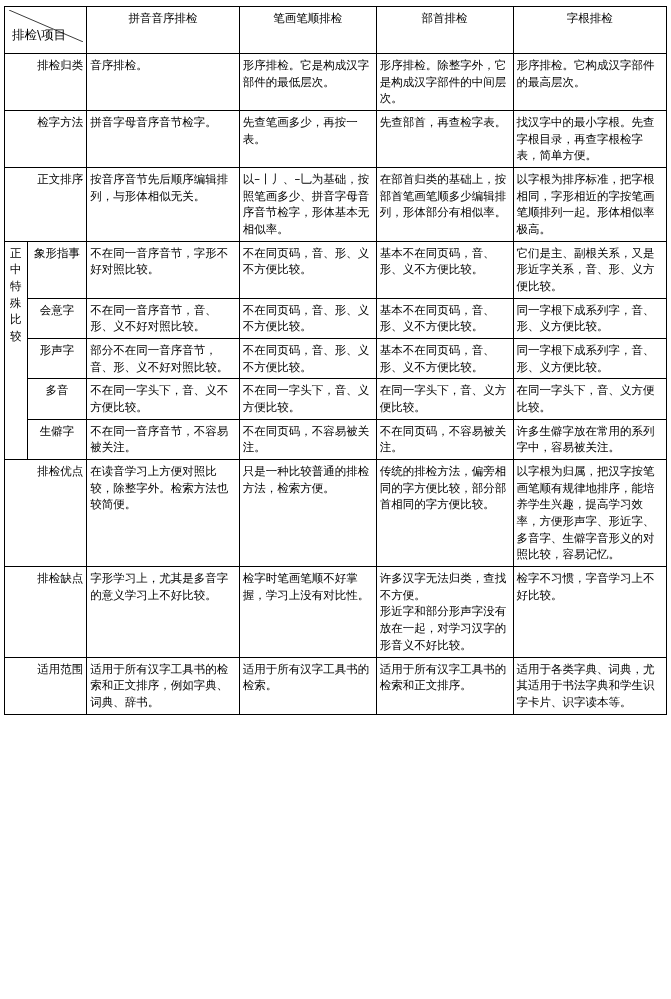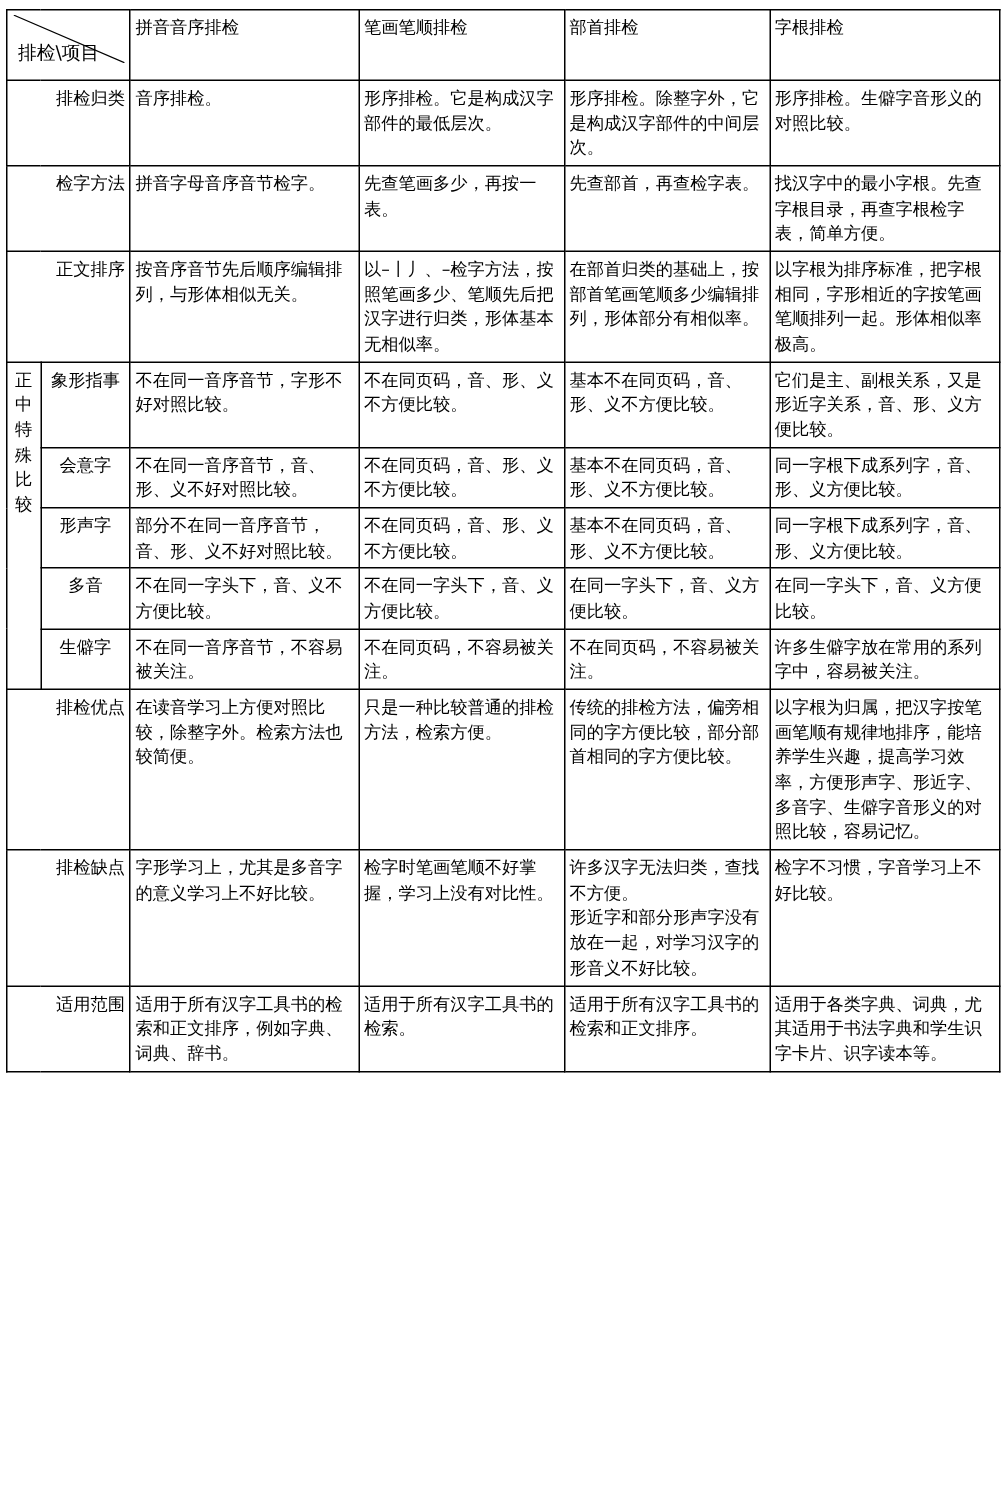--- a/index.html
+++ b/index.html
@@ -36,20 +36,21 @@
     word-break: break-all;
   }
   col.c-sub     { width: 0px; }
   col.c-a       { width: 148px; }
   col.c-b       { width: 133px; }
   col.c-c       { width: 133px; }
   col.c-d       { width: 149px; }
 
   
   .hdr td {
+    text-align: center;
     vertical-align: middle;
     height: 40px;
     font-size: 12.5px;
   }
   .hdr td.corner {
     text-align: right;
     padding-left: 4px;
     position: relative;
   }
   .corner-inner {
@@ -119,35 +120,35 @@
         <td>笔画笔顺排检</td>
         <td>部首排检</td>
         <td>字根排检</td>
       </tr>
 
       <tr>
         <td class="rowlabel" colspan="2">排检归类</td>
         <td>音序排检。</td>
         <td>形序排检。它是构成汉字部件的最低层次。</td>
         <td>形序排检。除整字外，它是构成汉字部件的中间层次。</td>
-        <td>形序排检。生僻字音形义的对照比较。</td>
+        <td>形序排检。它构成汉字部件的最高层次。</td>
       </tr>
 
       <tr>
         <td class="rowlabel" colspan="2">检字方法</td>
         <td>拼音字母音序音节检字。</td>
         <td>先查笔画多少，再按一表。</td>
         <td>先查部首，再查检字表。</td>
         <td>找汉字中的最小字根。先查字根目录，再查字根检字表，简单方便。</td>
       </tr>
 
       <tr>
         <td class="rowlabel" colspan="2">正文排序</td>
         <td>按音序音节先后顺序编辑排列，与形体相似无关。</td>
-        <td>以–丨丿、–检字方法，按照笔画多少、笔顺先后把汉字进行归类，形体基本无相似率。</td>
+        <td>以–丨丿、–乚为基础，按照笔画多少、拼音字母音序音节检字，形体基本无相似率。</td>
         <td>在部首归类的基础上，按部首笔画笔顺多少编辑排列，形体部分有相似率。</td>
         <td>以字根为排序标准，把字根相同，字形相近的字按笔画笔顺排列一起。形体相似率极高。</td>
       </tr>
 
       <tr>
         <td class="vert-group" rowspan="5">
           <span class="vtext">正中特殊比较</span>
         </td>
         <td class="sublabel">象形指事</td>
         <td>不在同一音序音节，字形不好对照比较。</td>

